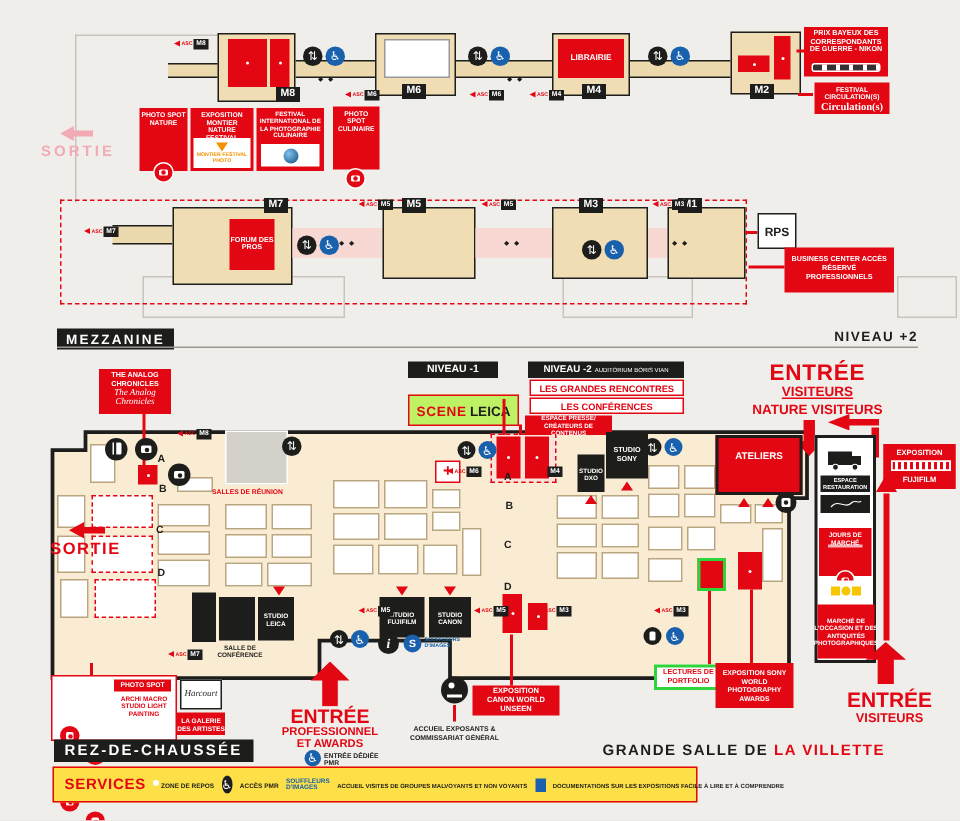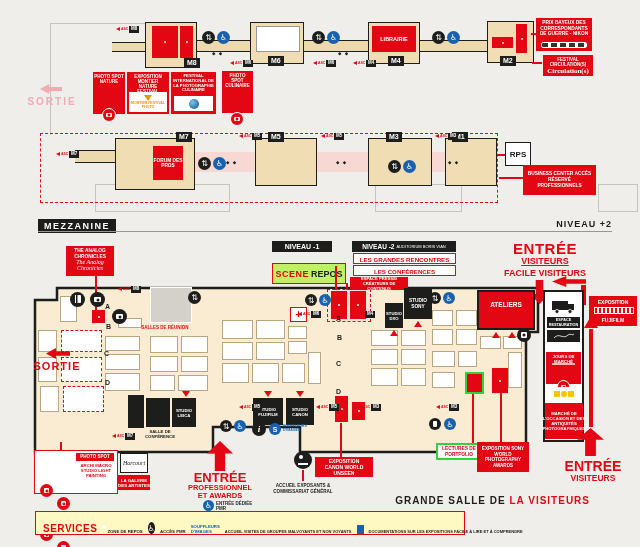--- a/index.html
+++ b/index.html
@@ -300,21 +300,21 @@
       <div class="booth bt" style="left: 330px; top: 283px; width: 40px; height: 9px;"></div>
     </div>
 
   <div class="abs" style="left:327px;top:289px;width:44px;height:33px;border:1px dashed #e30613;background:#fbe3da;"></div>
   <div class="booth br" style="left:331px;top:291px;width:16px;height:28px;"></div>
   <div class="booth br" style="left:350px;top:291px;width:16px;height:28px;"></div>
 
   <div class="abs bb" style="left:272px;top:241px;width:60px;font-size:7px;line-height:11px;">NIVEAU -1</div>
   <div class="abs" style="left:272px;top:253px;width:74px;height:21px;background:#bef264;border:1px solid #e30613;display:flex;align-items:center;justify-content:center;gap:2px;margin-top:10px;">
     <span class="scene-red" style="font-size:9px;">SCENE</span>
-    <span style="font-weight:bold;font-size:9px;color:#1d1d1b;">REPOS</span>
+    <span style="font-weight:bold;font-size:9px;color:#1d1d1b;">LEICA</span>
   </div>
   <div class="abs bb" style="left:352px;top:241px;width:104px;font-size:6.5px;line-height:11px;display:flex;align-items:center;justify-content:center;gap:2px;">
     <span>NIVEAU -2</span>
     <span style="font-size:4px;font-weight:normal;">AUDITORIUM BORIS VIAN</span>
   </div>
   <div class="abs wb" style="left:353px;top:253px;width:103px;height:11px;font-size:6.2px;line-height:11px;">LES GRANDES RENCONTRES</div>
   <div class="abs wb" style="left:353px;top:265px;width:103px;height:11px;font-size:6.2px;line-height:11px;">LES CONFÉRENCES</div>
   <div class="abs rb" style="left:350px;top:277px;width:58px;height:13px;display:flex;align-items:center;justify-content:center;">
     <span style="font-size:4.2px;line-height:5px;padding:0 2px;">ESPACE PRESSE/ CRÉATEURS DE CONTENUS</span>
   </div>
@@ -322,21 +322,21 @@
   <div class="abs" style="left:346px;top:283px;width:1.5px;height:7px;background:#e30613;"></div>
 
   <div class="abs rb" style="left:66px;top:246px;width:48px;height:30px;">
     <div style="font-size:4.8px;line-height:5.5px;padding:2px 2px 0;">THE ANALOG CHRONICLES</div>
     <div style="font-family:'Liberation Serif',serif;font-style:italic;font-weight:normal;font-size:6px;">The Analog Chronicles</div>
   </div>
   <div class="abs" style="left:95px;top:276px;width:1.5px;height:34px;background:#e30613;"></div>
 
   <div class="abs redtxt" style="left:500px;top:240px;width:90px;font-size:15px;letter-spacing:0.5px;">ENTRÉE</div>
   <div class="abs redtxt" style="left:500px;top:256px;width:90px;font-size:9px;text-decoration:underline;">VISITEURS</div>
-  <div class="abs redtxt" style="left:492px;top:268px;width:106px;font-size:9px;">FACILE VISITEURS</div>
+  <div class="abs redtxt" style="left:492px;top:268px;width:106px;font-size:9px;">NATURE VISITEURS</div>
   <div class="abs arrow-down" style="left:530px;top:280px;width:19px;height:24px;"></div>
   <div class="abs arrow-left" style="left:552px;top:276px;width:34px;height:11px;"></div>
   <div class="abs" style="left:581px;top:285px;width:5px;height:20px;background:#e30613;"></div>
 
   <div class="abs rb" style="left:477px;top:290px;width:58px;height:40px;border:2px solid #1d1d1b;">
     <div style="font-size:6.5px;padding-top:9px;">ATELIERS</div>
     <div class="circle icb cam cam-b" style="left:38px;top:20px;width:14px;height:14px;"></div>
   </div>
   <div class="abs tri-up" style="left:492px;top:332px;"></div>
   <div class="abs tri-up" style="left:508px;top:332px;"></div>
@@ -513,26 +513,27 @@
   <div class="abs rb" style="left:76px;top:453px;width:38px;height:8px;font-size:4.5px;line-height:8px;">PHOTO SPOT</div>
   <div class="abs redtxt" style="left:76px;top:463px;width:40px;font-size:4.3px;line-height:5.2px;">ARCHI MACRO STUDIO LIGHT PAINTING</div>
 
   <div class="abs" style="left:120px;top:453px;width:28px;height:20px;background:#fff;border:1px solid #1d1d1b;display:flex;align-items:center;justify-content:center;">
     <span style="font-family:'Liberation Serif',serif;font-style:italic;font-size:6px;color:#1d1d1b;">Harcourt</span>
   </div>
   <div class="abs rb" style="left:118px;top:475px;width:32px;height:15px;display:flex;align-items:center;justify-content:center;">
     <span style="font-size:4.4px;line-height:5px;">LA GALERIE DES ARTISTES</span>
   </div>
 
+  <div class="abs bb" style="left:36px;top:493px;padding:2px 7px;font-size:10px;letter-spacing:1.5px;">REZ-DE-CHAUSSÉE</div>
   <div class="abs" style="left:380px;top:495px;width:210px;text-align:right;font-size:10px;font-weight:bold;letter-spacing:1px;">
     <span style="color:#1d1d1b;">GRANDE SALLE DE</span>
-    <span style="color:#e30613;">LA VISITEURS</span>
-  </div>
-
-  <div class="abs" style="left:35px;top:511px;width:430px;height:24px;background:#fef9c3;border:1.5px solid #e30613;display:flex;align-items:flex-end;gap:5px;padding:0 7px;">
+    <span style="color:#e30613;">LA VILLETTE</span>
+  </div>
+
+  <div class="abs" style="left:35px;top:511px;width:430px;height:24px;background:#fde047;border:1.5px solid #e30613;display:flex;align-items:center;gap:5px;padding:0 7px;">
     <span class="redtxt" style="font-size:10px;letter-spacing:0.5px;">SERVICES</span>
     <span class="circle icb desk" style="position:relative;width:12px;height:12px;"></span>
     <span style="font-size:4.3px;font-weight:bold;color:#1d1d1b;white-space:nowrap;">ZONE DE REPOS</span>
     <span class="circle icb wheel" style="position:relative;width:12px;height:12px;"></span>
     <span style="font-size:4.3px;font-weight:bold;color:#1d1d1b;white-space:nowrap;">ACCÈS PMR</span>
     <span style="font-size:4.3px;font-weight:bold;color:#1961ac;width:30px;line-height:4.5px;">SOUFFLEURS D'IMAGES</span>
     <span style="font-size:4px;font-weight:bold;color:#1d1d1b;white-space:nowrap;">ACCUEIL VISITES DE GROUPES MALVOYANTS ET NON VOYANTS</span>
     <span style="width:7px;height:9px;background:#1961ac;display:inline-block;flex:none;"></span>
     <span style="font-size:4px;font-weight:bold;color:#1d1d1b;white-space:nowrap;">DOCUMENTATIONS SUR LES EXPOSITIONS FACILE À LIRE ET À COMPRENDRE</span>
   </div>

